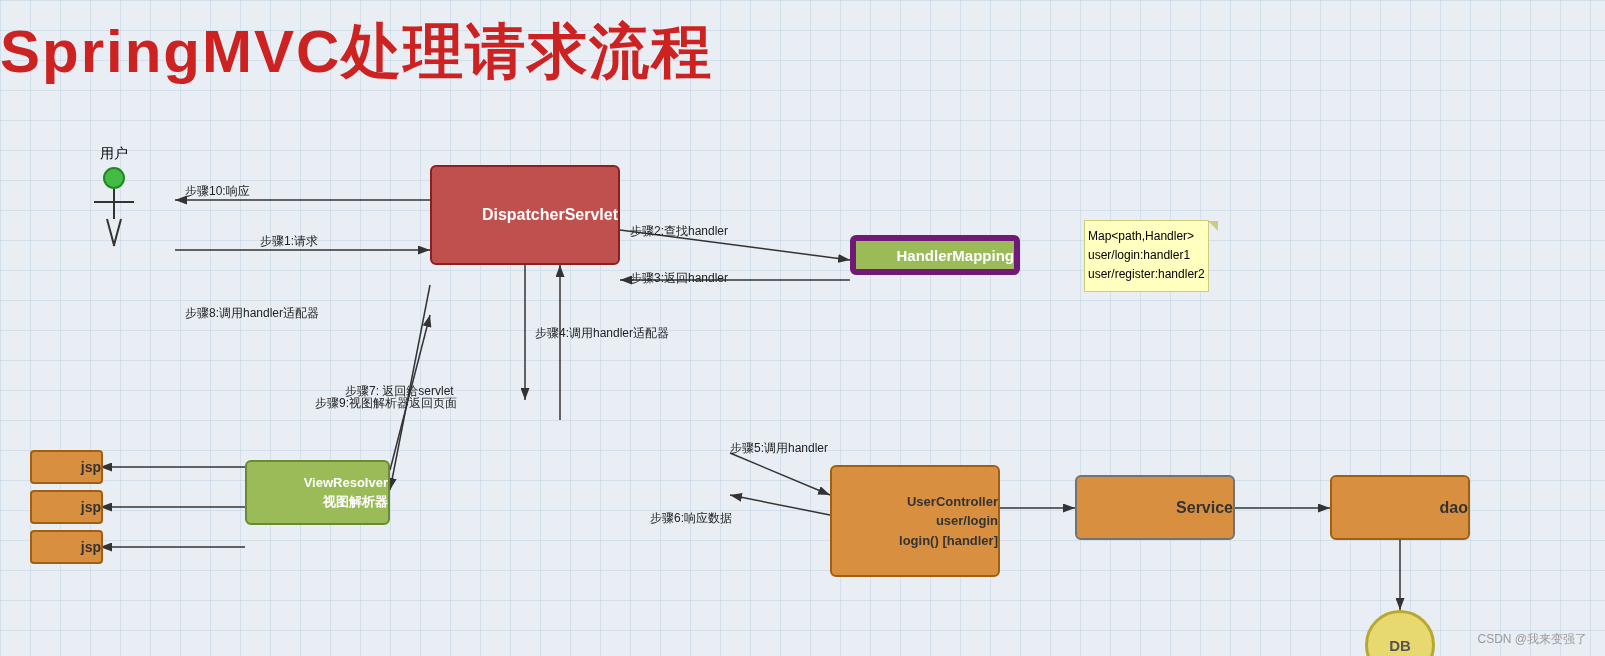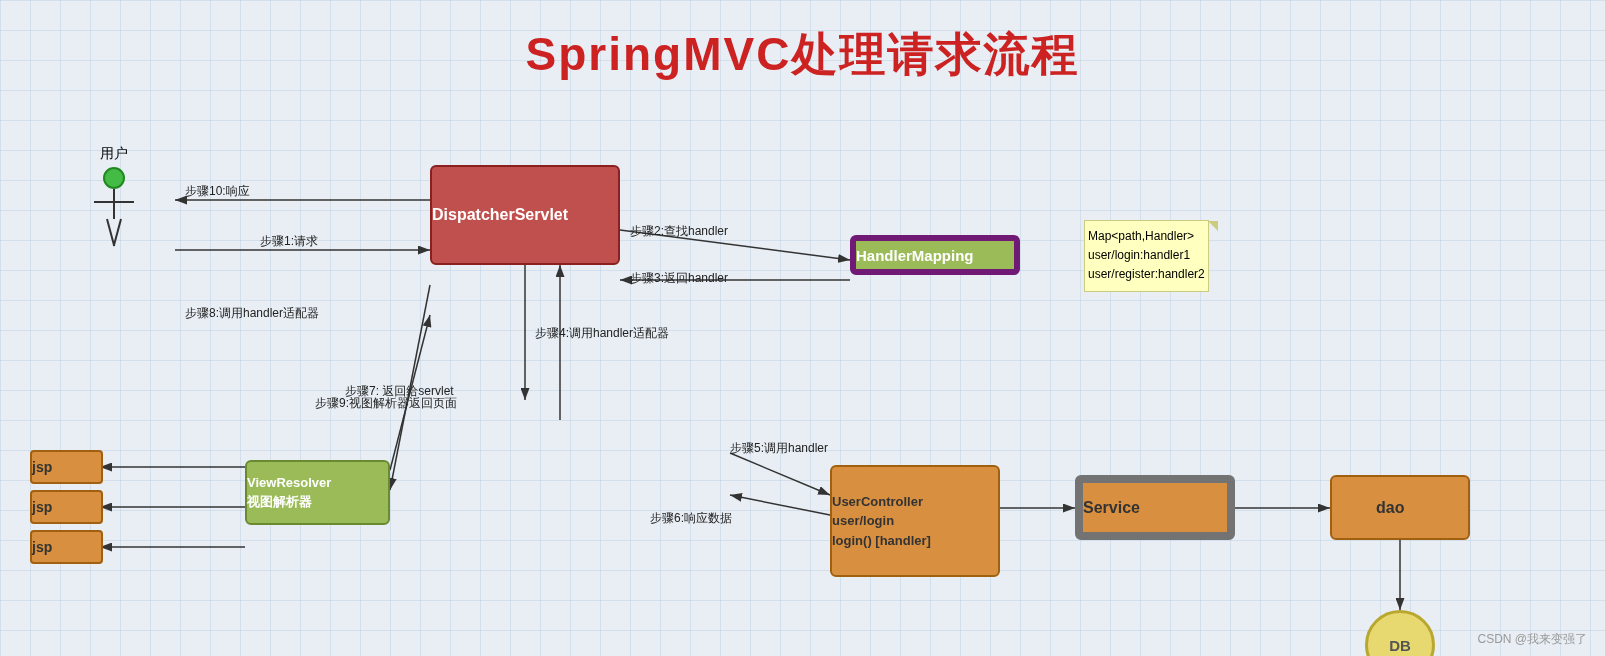--- a/index.html
+++ b/index.html
@@ -10,27 +10,26 @@
       height: 656px;
       overflow: hidden;
       position: relative;
       background-color: #e8eef4;
       background-image:
         linear-gradient(rgba(180,200,220,0.4) 1px, transparent 1px),
         linear-gradient(90deg, rgba(180,200,220,0.4) 1px, transparent 1px);
       background-size: 30px 30px;
     }
     .title {
-      text-align: center;
-      font-size: 46px;
+      text-align: left;
+      font-size: 60px;
       font-weight: bold;
       color: #cc2222;
       padding-top: 12px;
       letter-spacing: 2px;
-      margin-top: 12px;
     }
     .diagram-area {
       position: absolute;
       top: 65px;
       left: 0;
       width: 1605px;
       height: 591px;
     }
     
     .user-figure {
@@ -81,21 +80,21 @@
     }
     .user-leg.left { transform: rotate(-15deg); }
     .user-leg.right { transform: rotate(15deg); }
 
     
     .box {
       position: absolute;
       border-radius: 6px;
       display: flex;
       flex-direction: column;
-      align-items: flex-start;
+      align-items: flex-end;
       justify-content: center;
       text-align: center;
       font-weight: bold;
     }
     .box-dispatcher {
       background: #c0504d;
       color: white;
       width: 190px;
       height: 100px;
       left: 430px;
@@ -147,21 +146,21 @@
       line-height: 1.5;
     }
     .box-service {
       background: #d89040;
       color: #333;
       width: 160px;
       height: 65px;
       left: 1075px;
       top: 410px;
       font-size: 16px;
-      border: 8px solid #737373;
+      border: 2px solid #737373;
     }
     .box-dao {
       background: #d89040;
       color: #333;
       width: 140px;
       height: 65px;
       left: 1330px;
       top: 410px;
       font-size: 16px;
       border: 2px solid #a06010;

